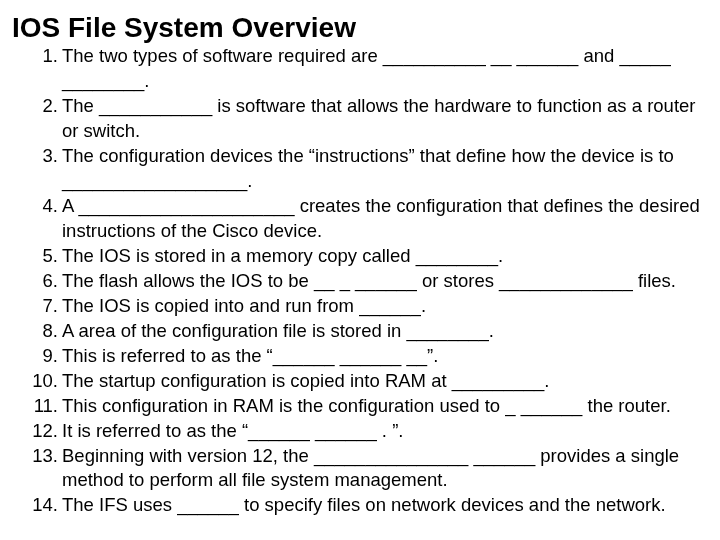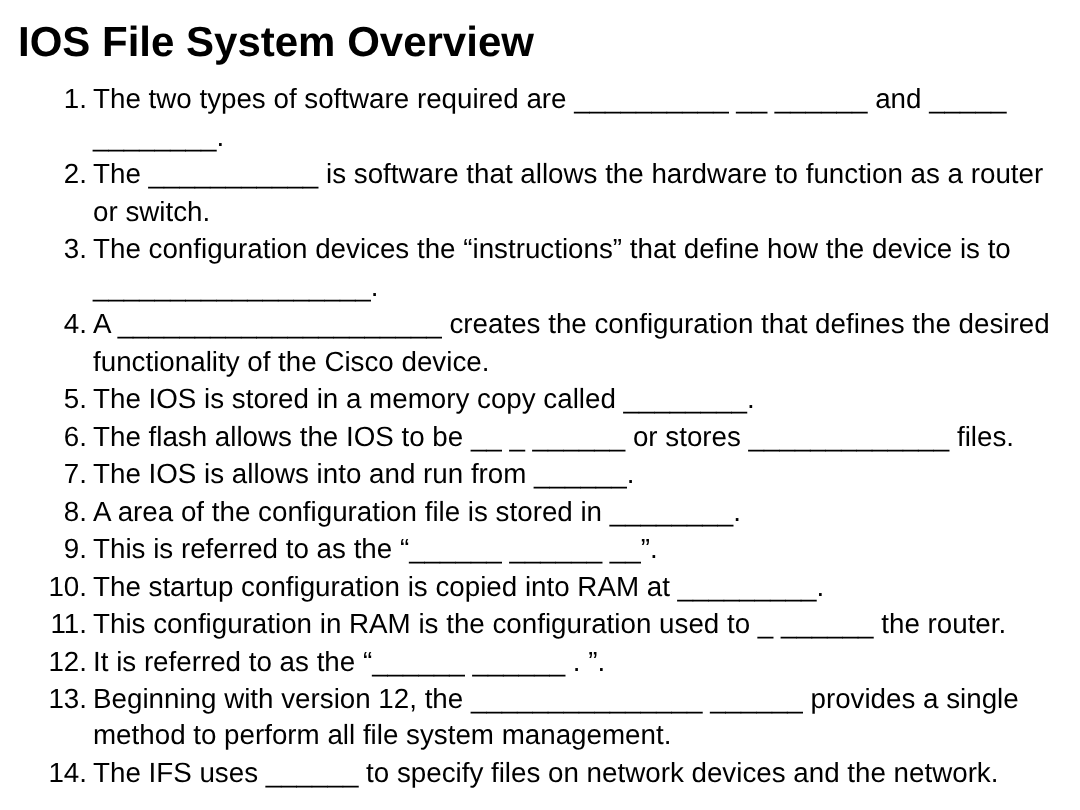--- a/index.html
+++ b/index.html
@@ -7,21 +7,20 @@
       width: 720px;
       height: 540px;
       background: #fff;
       font-family: Arial, Helvetica, sans-serif;
       padding: 12px 20px 12px 8px;
       color: #000;
     }
     h1 {
       font-size: 28px;
       font-weight: bold;
-      margin-bottom: 10px;
       padding-left: 4px;
     }
     ol {
       list-style: none;
       counter-reset: item;
       padding-left: 54px;
       font-size: 18.5px;
       line-height: 1.35;
     }
     ol li {
@@ -39,24 +38,24 @@
   </style>
 </head>
 <body>
 
 <h1>IOS File System Overview</h1>
 
 <ol>
   <li>The two types of software required are __________ __ ______ and _____ ________.</li>
   <li>The ___________ is software that allows the hardware to function as a router or switch.</li>
   <li>The configuration devices the “instructions” that define how the device is to __________________.</li>
-  <li>A _____________________ creates the configuration that defines the desired functionality of the Cisco device.</li>
+  <li>A _____________________ creates the configuration that defines the desired instructions of the Cisco device.</li>
   <li>The IOS is stored in a memory copy called ________.</li>
   <li>The flash allows the IOS to be __ _ ______ or stores _____________ files.</li>
-  <li>The IOS is allows into and run from ______.</li>
+  <li>The IOS is copied into and run from ______.</li>
   <li>A area of the configuration file is stored in ________.</li>
   <li>This is referred to as the “______ ______ __”.</li>
   <li>The startup configuration is copied into RAM at _________.</li>
   <li>This configuration in RAM is the configuration used to _ ______ the router.</li>
   <li>It is referred to as the “______ ______ . ”.</li>
   <li>Beginning with version 12, the _______________ ______ provides a single method to perform all file system management.</li>
   <li>The IFS uses ______ to specify files on network devices and the network.</li>
 </ol>
 
 </body></html>

